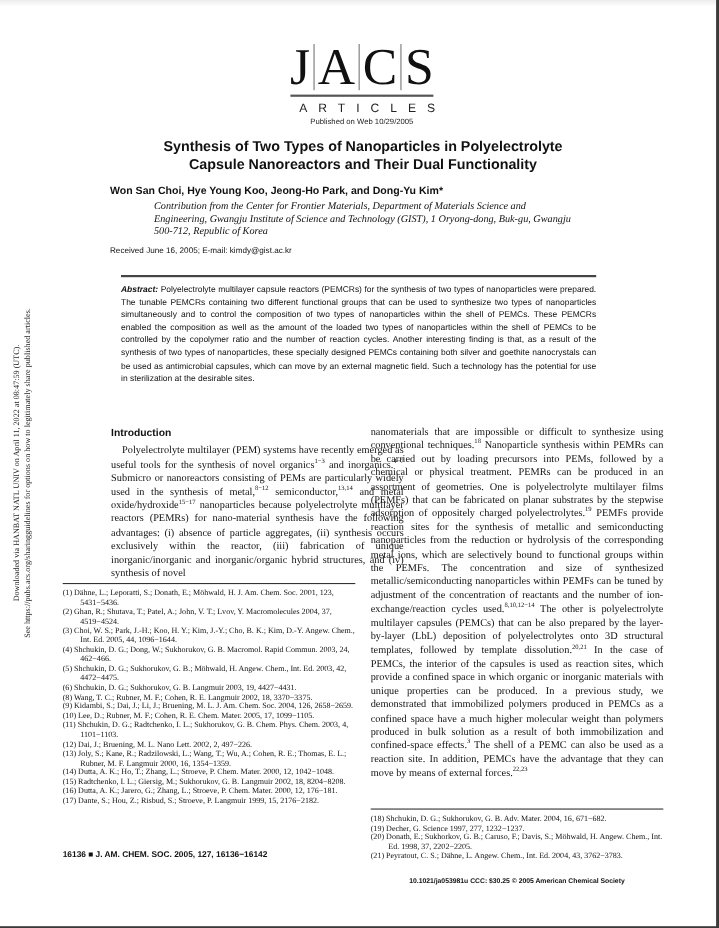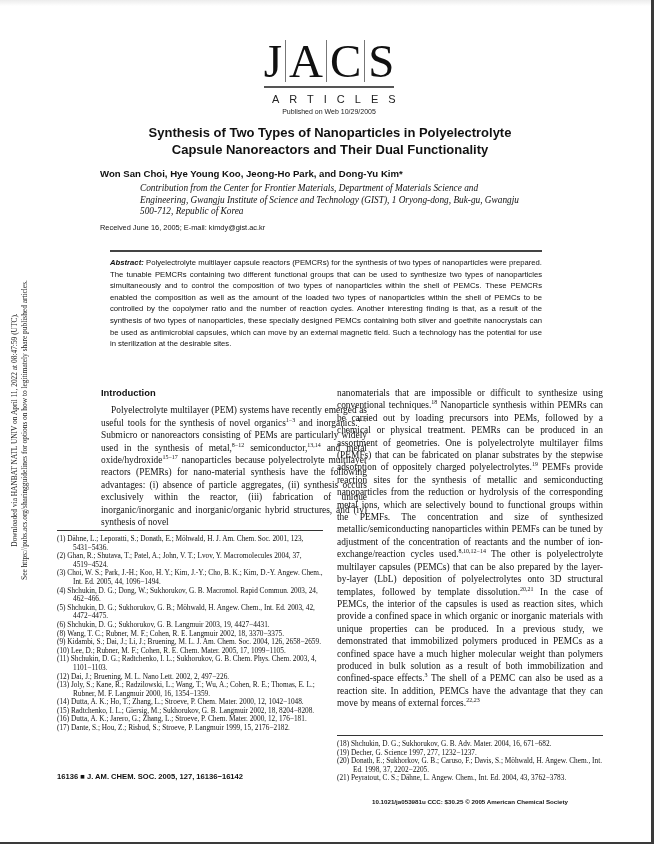--- a/index.html
+++ b/index.html
@@ -82,21 +82,21 @@
   <div class="para" id="left-para"><span>Polyelectrolyte multilayer (PEM) systems have recently emerged as useful tools for the synthesis of novel organics</span><sup>1−3</sup><span> and inorganics.</span><sup>4−7</sup><span> Submicro or nanoreactors consisting of PEMs are particularly widely used in the synthesis of metal,</span><sup>8−12</sup><span> semiconductor,</span><sup>13,14</sup><span> and metal oxide/hydroxide</span><sup>15−17</sup><span> nanoparticles because polyelectrolyte multilayer reactors (PEMRs) for nano-material synthesis have the following advantages: (i) absence of particle aggregates, (ii) synthesis occurs exclusively within the reactor, (iii) fabrication of unique inorganic/inorganic and inorganic/organic hybrid structures, and (iv) synthesis of novel</span></div>
 </div>
 
 <div class="col col-right">
   <div class="para" id="right-para" style="text-indent:0"><span>nanomaterials that are impossible or difficult to synthesize using conventional techniques.</span><sup>18</sup><span> Nanoparticle synthesis within PEMRs can be carried out by loading precursors into PEMs, followed by a chemical or physical treatment. PEMRs can be produced in an assortment of geometries. One is polyelectrolyte multilayer films (PEMFs) that can be fabricated on planar substrates by the stepwise adsorption of oppositely charged polyelectrolytes.</span><sup>19</sup><span> PEMFs provide reaction sites for the synthesis of metallic and semiconducting nanoparticles from the reduction or hydrolysis of the corresponding metal ions, which are selectively bound to functional groups within the PEMFs. The concentration and size of synthesized metallic/semiconducting nanoparticles within PEMFs can be tuned by adjustment of the concentration of reactants and the number of ion-exchange/reaction cycles used.</span><sup>8,10,12−14</sup><span> The other is polyelectrolyte multilayer capsules (PEMCs) that can be also prepared by the layer-by-layer (LbL) deposition of polyelectrolytes onto 3D structural templates, followed by template dissolution.</span><sup>20,21</sup><span> In the case of PEMCs, the interior of the capsules is used as reaction sites, which provide a confined space in which organic or inorganic materials with unique properties can be produced. In a previous study, we demonstrated that immobilized polymers produced in PEMCs as a confined space have a much higher molecular weight than polymers produced in bulk solution as a result of both immobilization and confined-space effects.</span><sup>3</sup><span> The shell of a PEMC can also be used as a reaction site. In addition, PEMCs have the advantage that they can move by means of external forces.</span><sup>22,23</sup></div>
 </div>
 
 <div class="refs refs-left" id="refs-left">
     <p class="ref">(1) Dähne, L.; Leporatti, S.; Donath, E.; Möhwald, H. J. Am. Chem. Soc. 2001, 123, 5431−5436.</p>
     <p class="ref">(2) Ghan, R.; Shutava, T.; Patel, A.; John, V. T.; Lvov, Y. Macromolecules 2004, 37, 4519−4524.</p>
-    <p class="ref">(3) Choi, W. S.; Park, J.-H.; Koo, H. Y.; Kim, J.-Y.; Cho, B. K.; Kim, D.-Y. Angew. Chem., Int. Ed. 2005, 44, 1096−1494.</p>
+    <p class="ref">(3) Choi, W. S.; Park, J.-H.; Koo, H. Y.; Kim, J.-Y.; Cho, B. K.; Kim, D.-Y. Angew. Chem., Int. Ed. 2005, 44, 1096−1644.</p>
     <p class="ref">(4) Shchukin, D. G.; Dong, W.; Sukhorukov, G. B. Macromol. Rapid Commun. 2003, 24, 462−466.</p>
     <p class="ref">(5) Shchukin, D. G.; Sukhorukov, G. B.; Möhwald, H. Angew. Chem., Int. Ed. 2003, 42, 4472−4475.</p>
     <p class="ref">(6) Shchukin, D. G.; Sukhorukov, G. B. Langmuir 2003, 19, 4427−4431.</p>
     <p class="ref">(8) Wang, T. C.; Rubner, M. F.; Cohen, R. E. Langmuir 2002, 18, 3370−3375.</p>
     <p class="ref">(9) Kidambi, S.; Dai, J.; Li, J.; Bruening, M. L. J. Am. Chem. Soc. 2004, 126, 2658−2659.</p>
     <p class="ref">(10) Lee, D.; Rubner, M. F.; Cohen, R. E. Chem. Mater. 2005, 17, 1099−1105.</p>
     <p class="ref">(11) Shchukin, D. G.; Radtchenko, I. L.; Sukhorukov, G. B. Chem. Phys. Chem. 2003, 4, 1101−1103.</p>
     <p class="ref">(12) Dai, J.; Bruening, M. L. Nano Lett. 2002, 2, 497−226.</p>
     <p class="ref">(13) Joly, S.; Kane, R.; Radzilowski, L.; Wang, T.; Wu, A.; Cohen, R. E.; Thomas, E. L.; Rubner, M. F. Langmuir 2000, 16, 1354−1359.</p>
     <p class="ref">(14) Dutta, A. K.; Ho, T.; Zhang, L.; Stroeve, P. Chem. Mater. 2000, 12, 1042−1048.</p>

